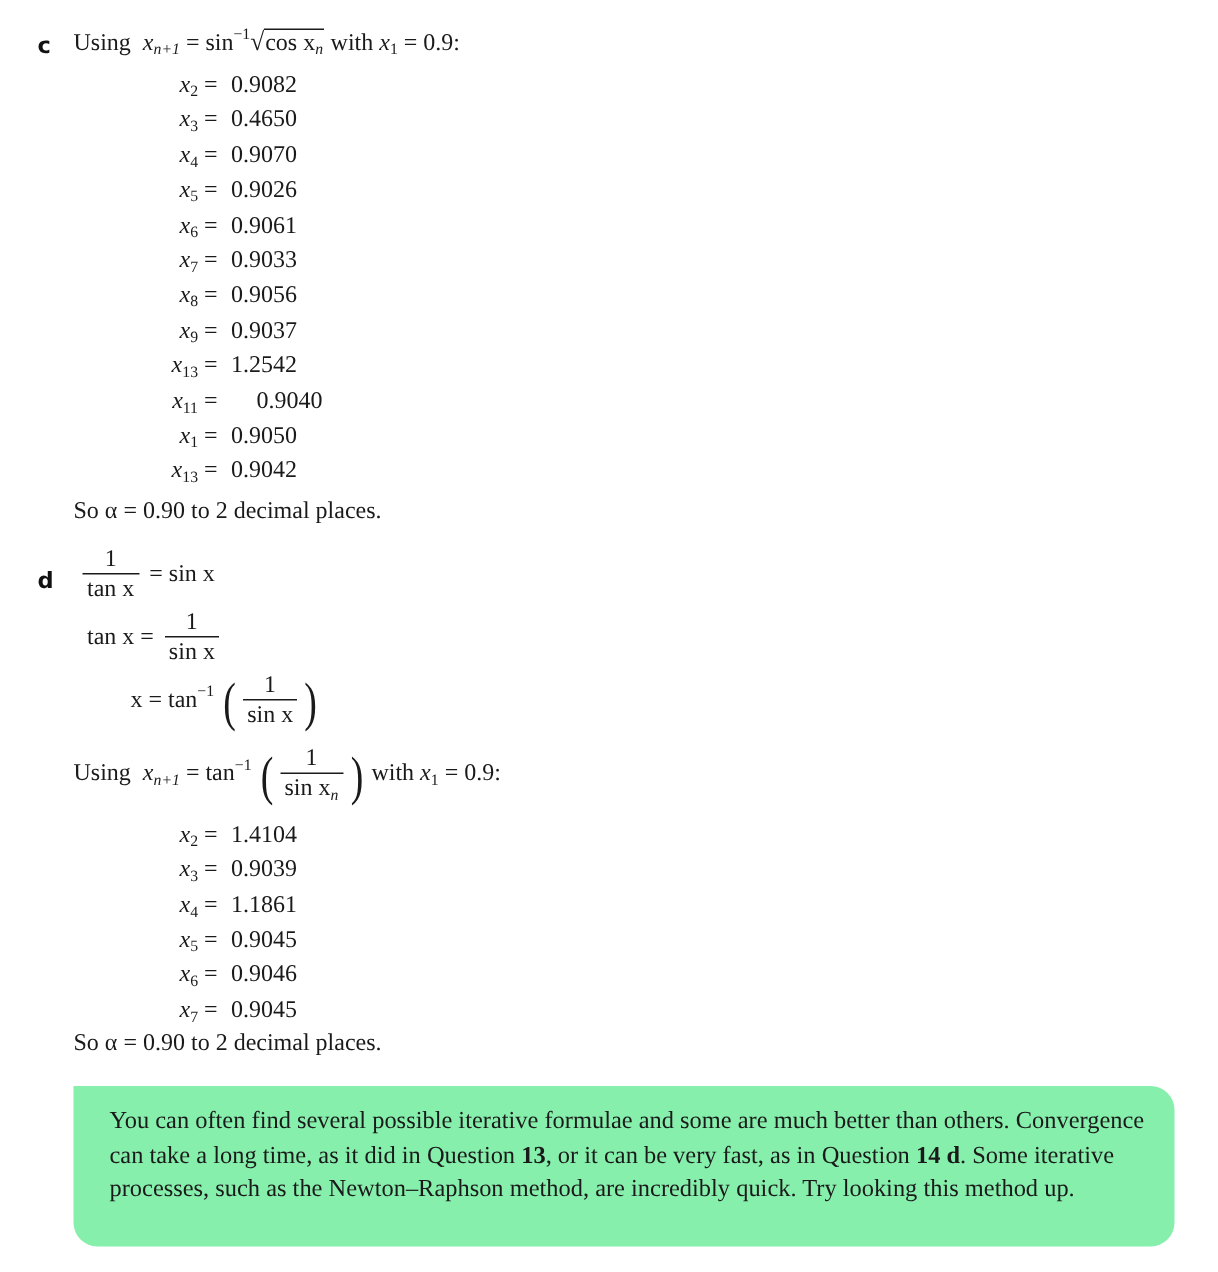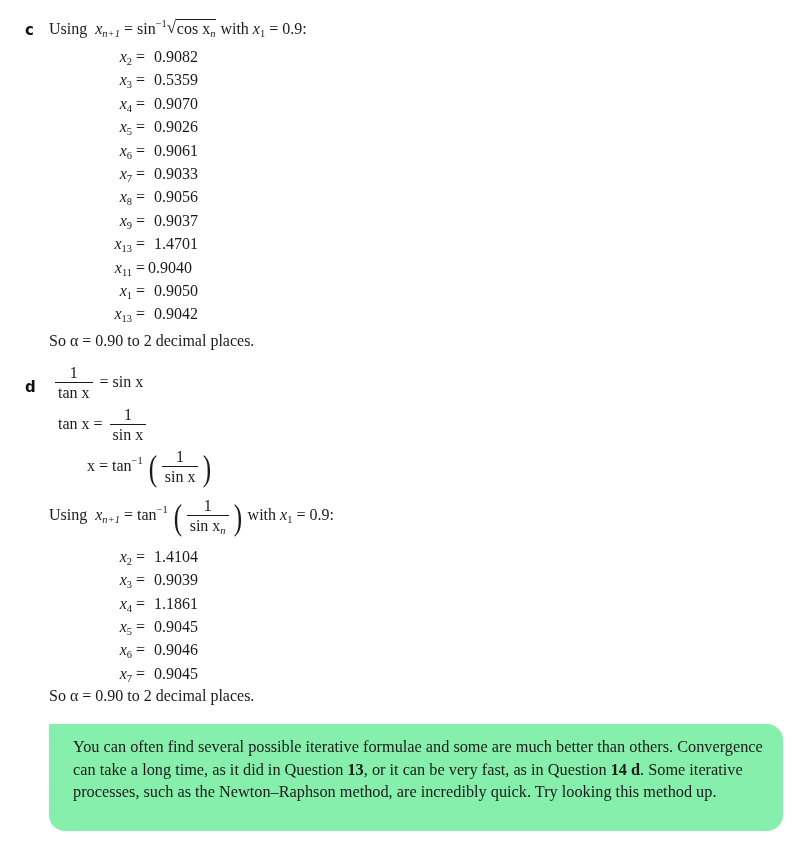--- a/index.html
+++ b/index.html
@@ -39,21 +39,21 @@
 
 <div id="c-iter">
     <div class="line" style="top: 47px; left: 0px; width: 400px;">
       <span style="position: absolute; right: 268px; font-style: italic;">x<sub style="font-style: normal;">2</sub></span>
       <span style="position: absolute; left: 136px;">=</span>
       <span style="position: absolute; left: 154px;">0.9082</span>
     </div>
     <div class="line" style="top: 70.4px; left: 0px; width: 400px;">
       <span style="position: absolute; right: 268px; font-style: italic;">x<sub style="font-style: normal;">3</sub></span>
       <span style="position: absolute; left: 136px;">=</span>
-      <span style="position: absolute; left: 154px;">0.5359</span>
+      <span style="position: absolute; left: 154px;">0.4650</span>
     </div>
     <div class="line" style="top: 93.8px; left: 0px; width: 400px;">
       <span style="position: absolute; right: 268px; font-style: italic;">x<sub style="font-style: normal;">4</sub></span>
       <span style="position: absolute; left: 136px;">=</span>
       <span style="position: absolute; left: 154px;">0.9070</span>
     </div>
     <div class="line" style="top: 117.2px; left: 0px; width: 400px;">
       <span style="position: absolute; right: 268px; font-style: italic;">x<sub style="font-style: normal;">5</sub></span>
       <span style="position: absolute; left: 136px;">=</span>
       <span style="position: absolute; left: 154px;">0.9026</span>
@@ -74,26 +74,26 @@
       <span style="position: absolute; left: 154px;">0.9056</span>
     </div>
     <div class="line" style="top: 210.8px; left: 0px; width: 400px;">
       <span style="position: absolute; right: 268px; font-style: italic;">x<sub style="font-style: normal;">9</sub></span>
       <span style="position: absolute; left: 136px;">=</span>
       <span style="position: absolute; left: 154px;">0.9037</span>
     </div>
     <div class="line" style="top: 234.2px; left: 0px; width: 400px;">
       <span style="position: absolute; right: 268px; font-style: italic;">x<sub style="font-style: normal;">13</sub></span>
       <span style="position: absolute; left: 136px;">=</span>
-      <span style="position: absolute; left: 154px;">1.4701</span>
+      <span style="position: absolute; left: 154px;">1.2542</span>
     </div>
     <div class="line" style="top: 257.6px; left: 0px; width: 400px;">
       <span style="position: absolute; right: 268px; font-style: italic;">x<sub style="font-style: normal;">11</sub></span>
       <span style="position: absolute; left: 136px;">=</span>
-      <span style="position: absolute; left: 148px;">0.9040</span>
+      <span style="position: absolute; left: 171px;">0.9040</span>
     </div>
     <div class="line" style="top: 281px; left: 0px; width: 400px;">
       <span style="position: absolute; right: 268px; font-style: italic;">x<sub style="font-style: normal;">1</sub></span>
       <span style="position: absolute; left: 136px;">=</span>
       <span style="position: absolute; left: 154px;">0.9050</span>
     </div>
     <div class="line" style="top: 304.4px; left: 0px; width: 400px;">
       <span style="position: absolute; right: 268px; font-style: italic;">x<sub style="font-style: normal;">13</sub></span>
       <span style="position: absolute; left: 136px;">=</span>
       <span style="position: absolute; left: 154px;">0.9042</span>

